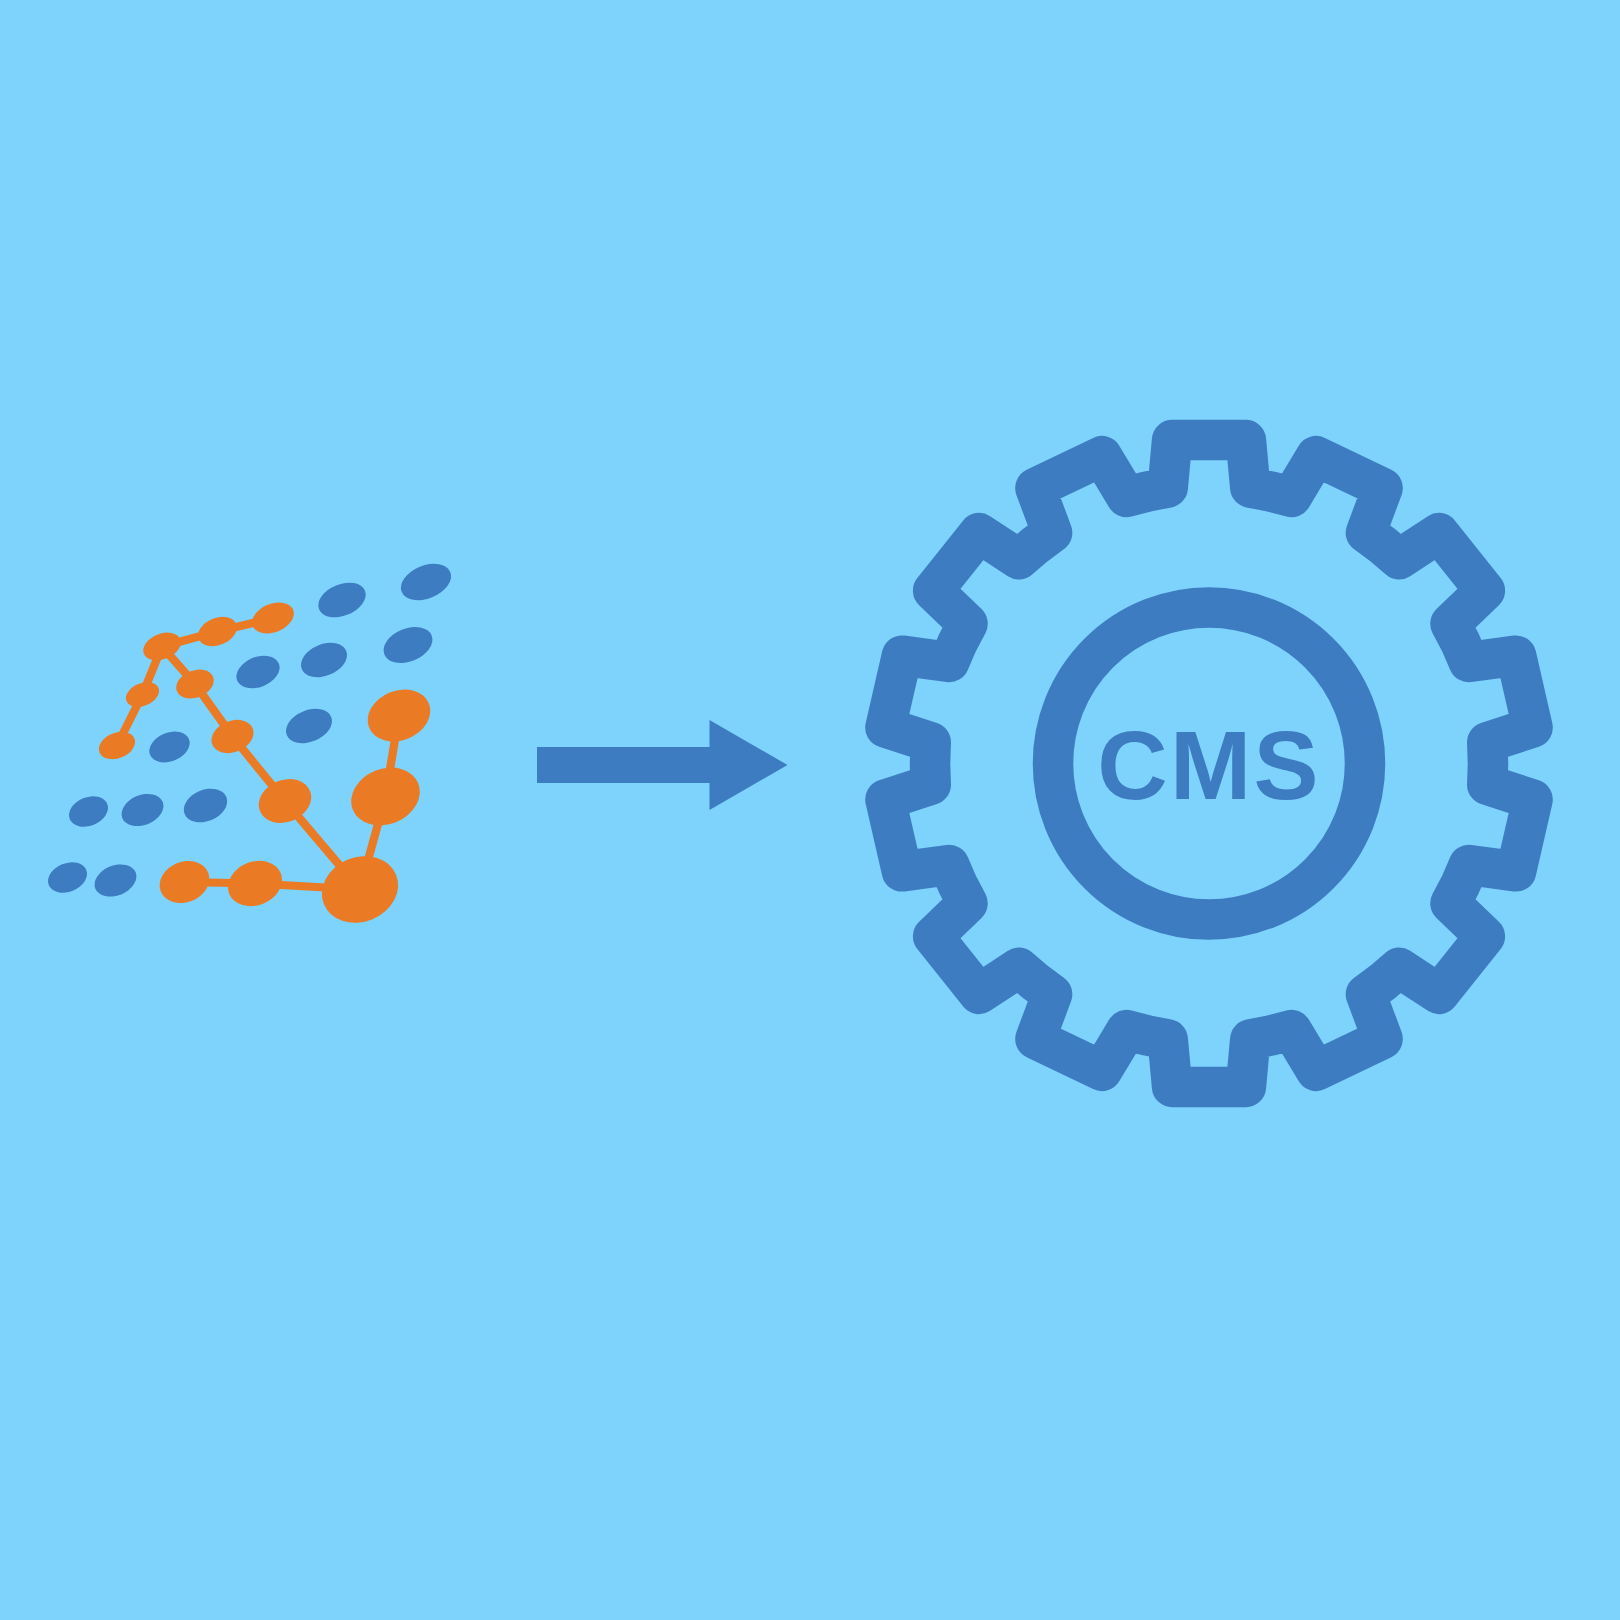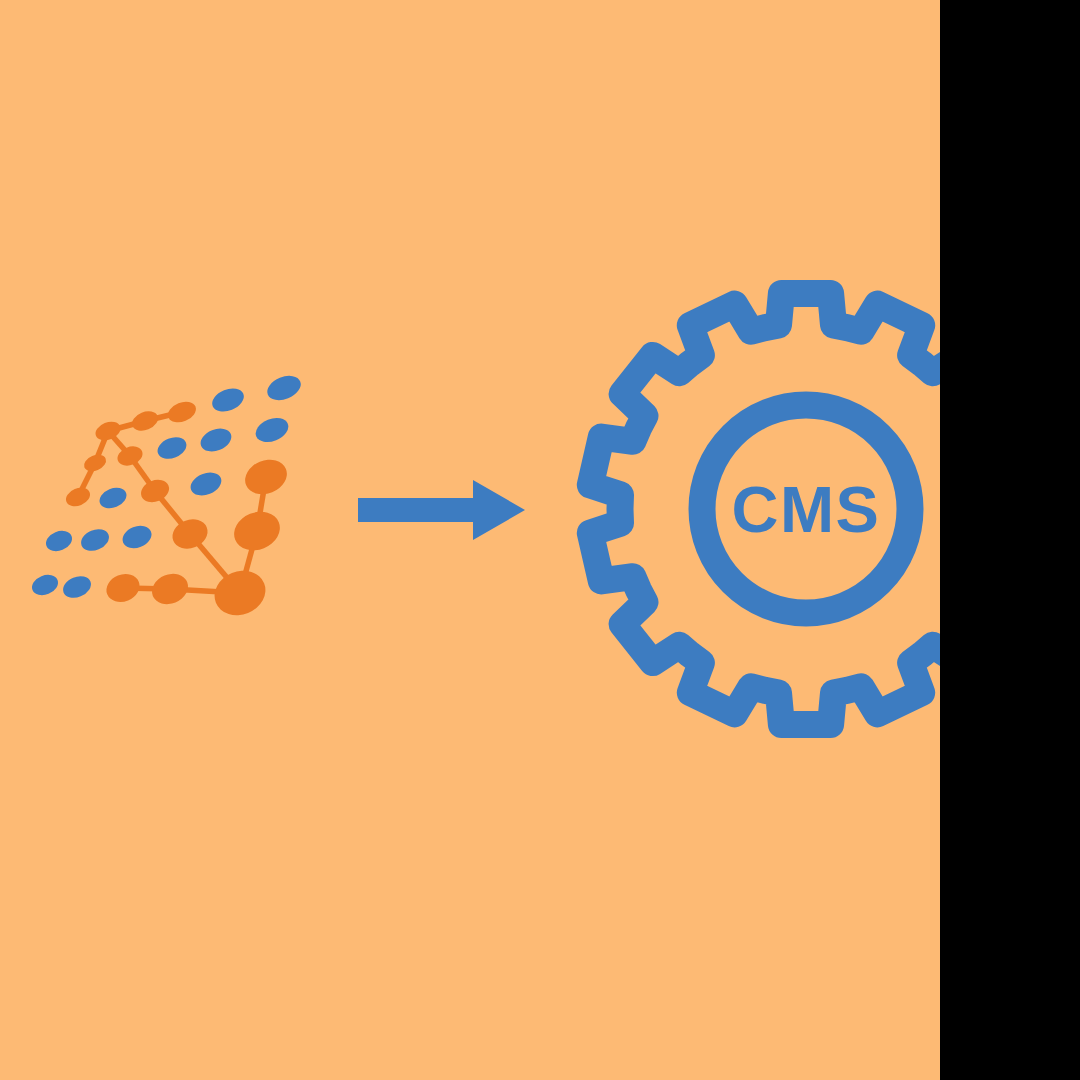--- a/index.html
+++ b/index.html
@@ -1,23 +1,23 @@
 <!DOCTYPE html>
 <html><head>
 <meta charset="utf-8">
 <style>
   html, body {
     margin: 0;
     padding: 0;
     background: #000000;
   }
   .stage-wrap {
-    width: 940px;
+    width: 1080px;
     height: 1080px;
-    background: #fdba74;
+    background: #7dd3fc;
     overflow: hidden;
   }
   svg.stage {
     display: block;
     width: 1080px;
     height: 1080px;
   }
   .gear-label-text {
     font-family: "Liberation Sans", sans-serif;
     font-weight: 700;

